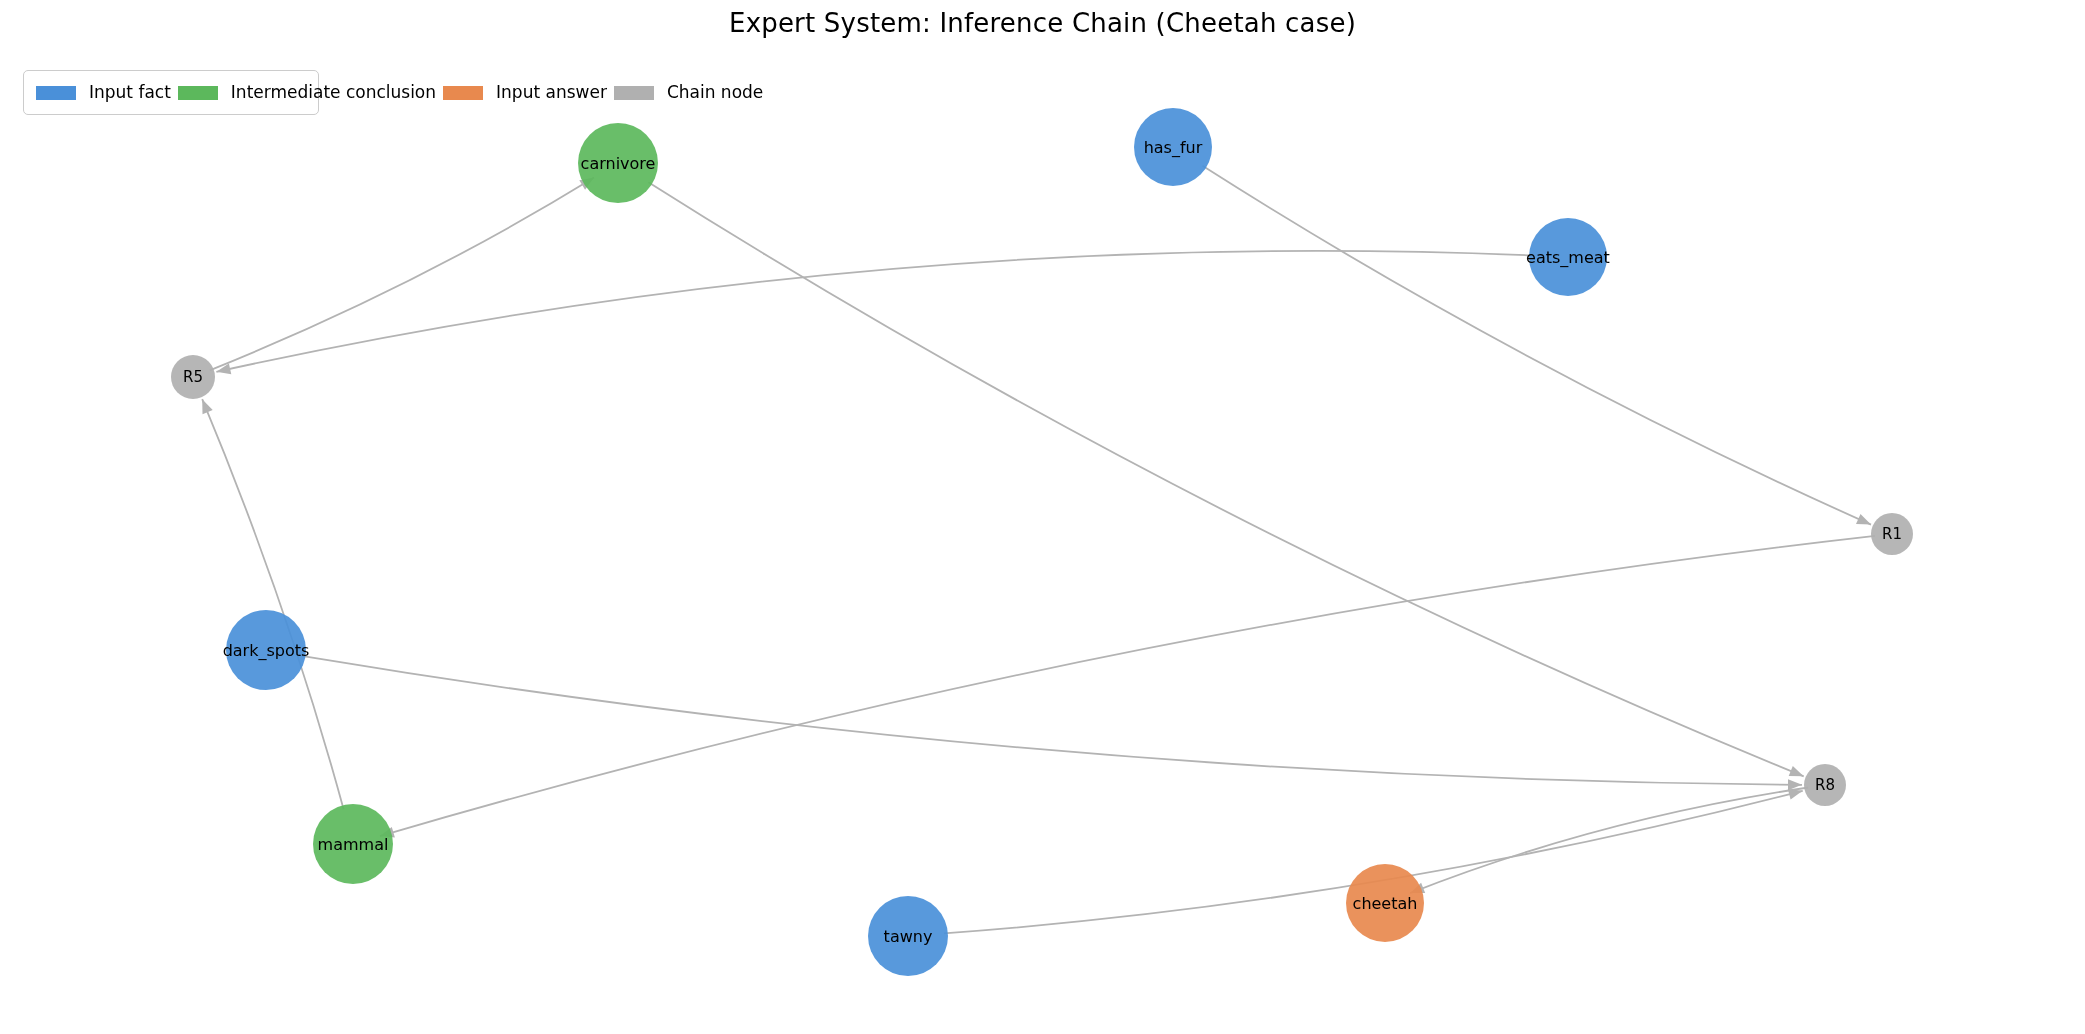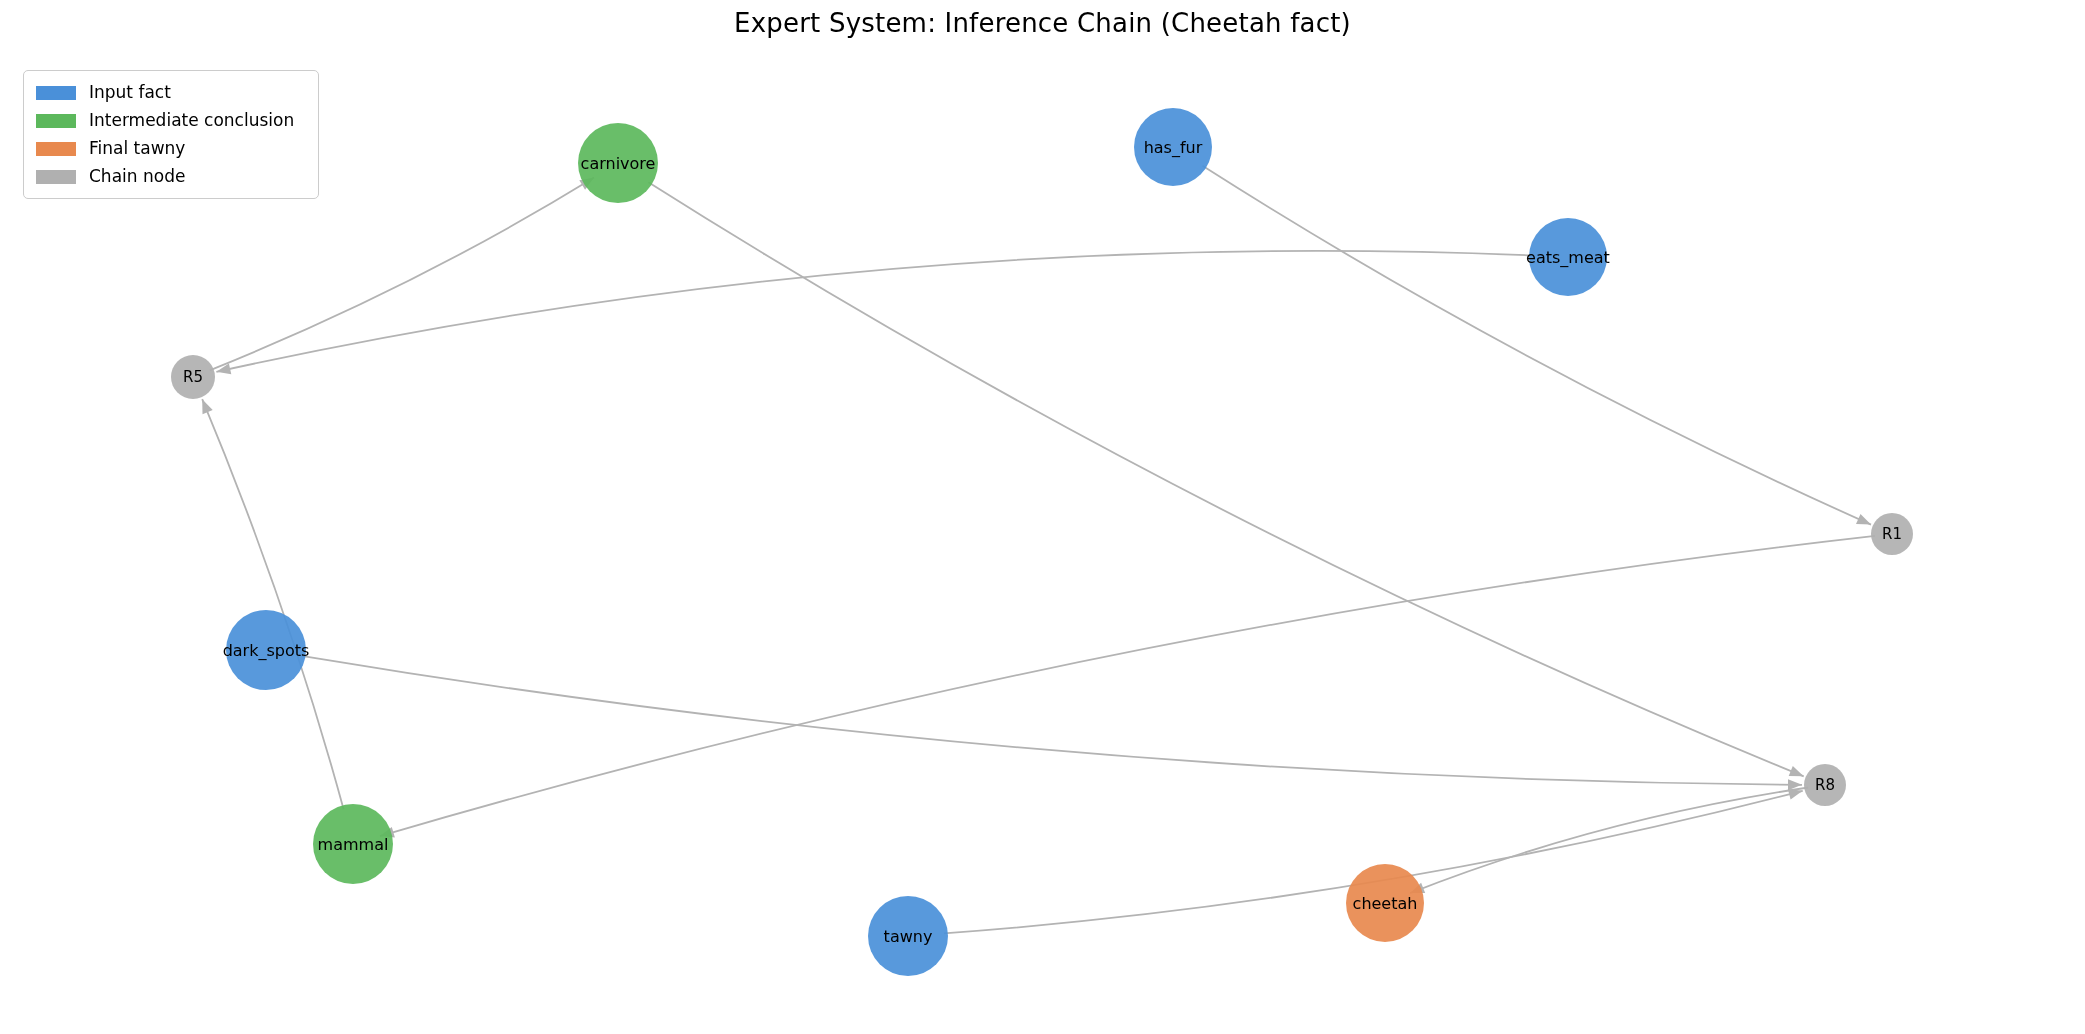--- a/index.html
+++ b/index.html
@@ -23,21 +23,21 @@
   .legend {
     position: absolute;
     left: 23px; top: 70px;
     box-sizing: border-box;
     width: 296px;
     background: rgba(255,255,255,0.9);
     border: 1px solid #cccccc;
     border-radius: 5px;
     padding: 11px 14px 11px 12px;
     display: flex;
-    flex-direction: column;
+    flex-direction: row;
     gap: 7px;
     z-index: 3;
   }
   .legend-row {
     display: flex;
     align-items: center;
     gap: 13px;
     line-height: 21px;
   }
   .legend-swatch {
@@ -57,34 +57,34 @@
   }
   .edge-path { fill: none; }
   .node-label {
     pointer-events: none;
   }
 </style>
 </head>
 <body>
 
 <div class="figure">
-  <div class="fig-title">Expert System: Inference Chain (Cheetah fact)</div>
+  <div class="fig-title">Expert System: Inference Chain (Cheetah case)</div>
 
   <div class="legend" id="legend-box">
       <div class="legend-row">
         <span class="legend-swatch" style="background: rgb(74, 144, 217);"></span>
         <span class="legend-label">Input fact</span>
       </div>
       <div class="legend-row">
         <span class="legend-swatch" style="background: rgb(92, 184, 92);"></span>
         <span class="legend-label">Intermediate conclusion</span>
       </div>
       <div class="legend-row">
         <span class="legend-swatch" style="background: rgb(232, 137, 78);"></span>
-        <span class="legend-label">Final tawny</span>
+        <span class="legend-label">Input answer</span>
       </div>
       <div class="legend-row">
         <span class="legend-swatch" style="background: rgb(176, 176, 176);"></span>
         <span class="legend-label">Chain node</span>
       </div>
     </div>
 
   <svg class="graph" id="graph-svg" viewBox="0 0 2085 1034" xmlns="http://www.w3.org/2000/svg">
       <g>
         <path d="M 1202.5 165.8 Q 1518.3 366.9 1871.0 524.6" class="edge-path" stroke="#b3b3b3" stroke-width="1.8"></path>

